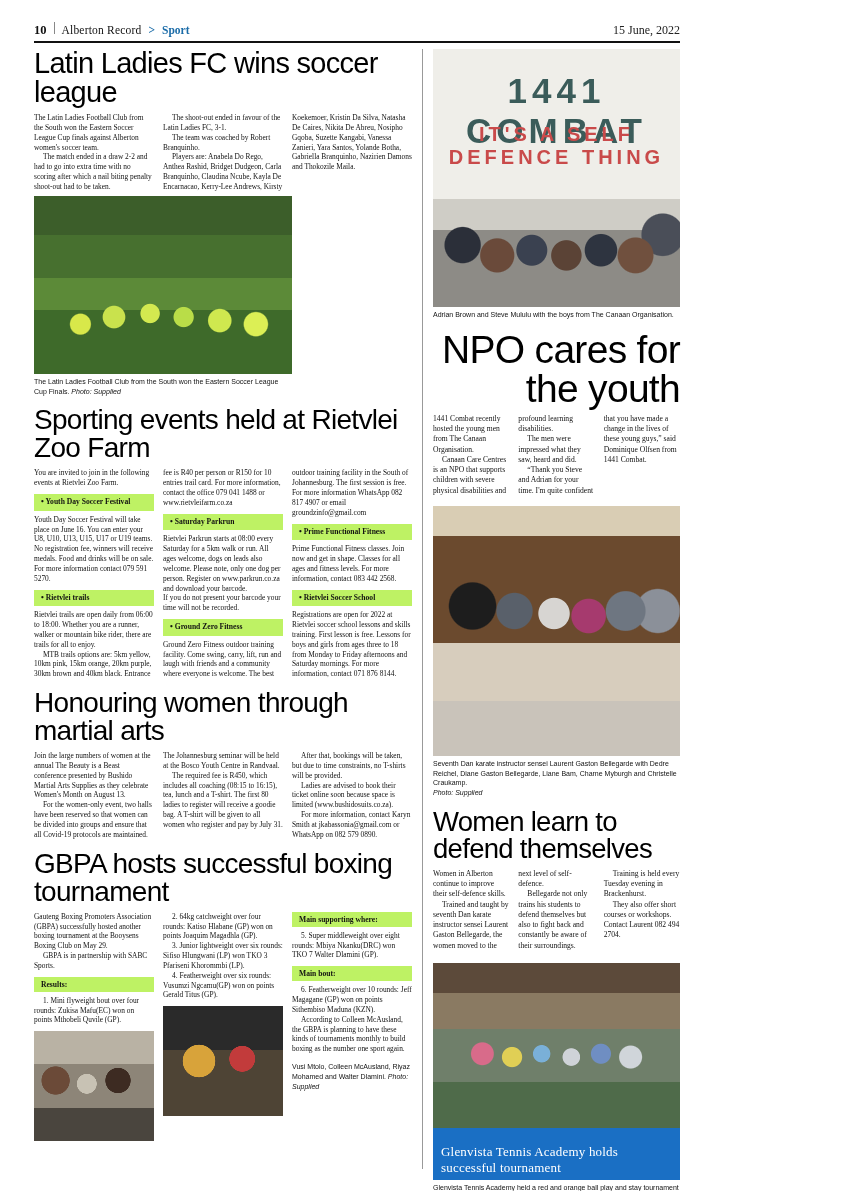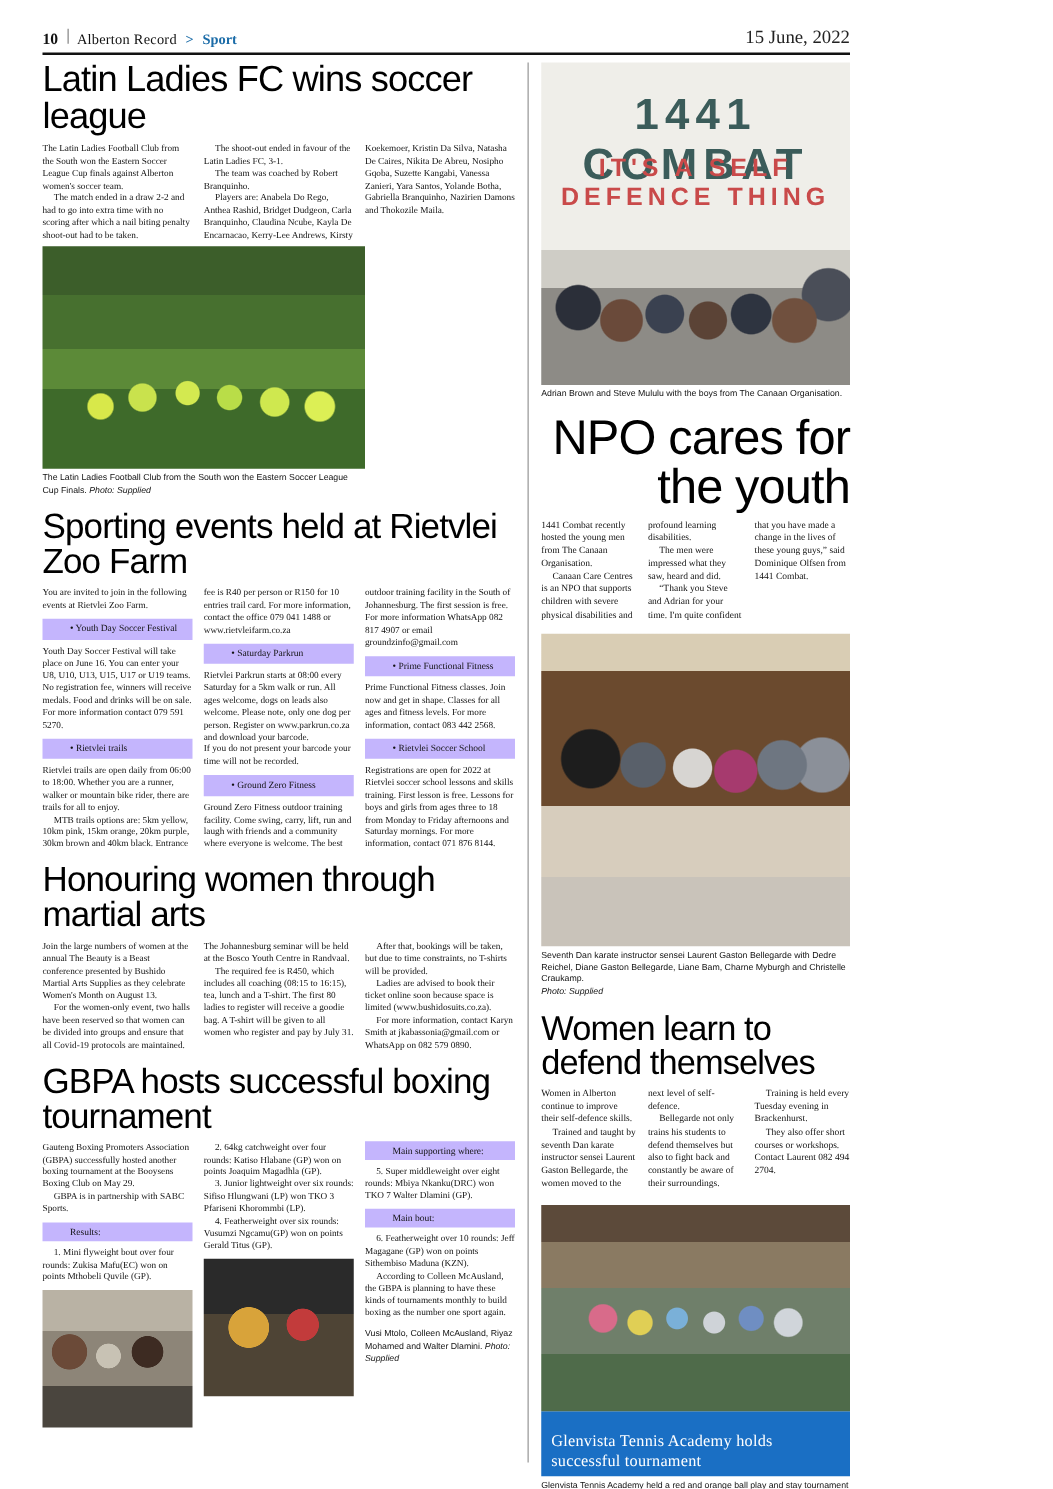--- a/index.html
+++ b/index.html
@@ -15,21 +15,21 @@
 
   
   .masthead { display:flex; align-items:flex-end; justify-content:space-between;
               border-bottom: 2px solid #111; padding-bottom:3px; }
   .mh-left { display:flex; align-items:baseline; gap:7px; font-size:11.5px; }
   .mh-pageno { font-weight:bold; font-size:12.5px; }
   .mh-rule { display:inline-block; width:1px; height:12px; background:#888; }
   .mh-title { letter-spacing:.2px; }
   .mh-sep { color:#1b6ca8; font-weight:bold; }
   .mh-sec { color:#1b6ca8; font-weight:bold; }
-  .mh-date { font-size:15px; color:#222; }
+  .mh-date { font-size:12px; color:#222; }
 
   
   .body-wrap { display:flex; gap:0; margin-top:6px; height: 1120px; }
   .col-left  { width: 388px; padding-right:10px; }
   .col-right { width: 384px; padding-left:10px; border-left:1px solid #999; }
 
   
   h1.hl {
     font-family:"Liberation Sans", sans-serif;
     font-weight:400;
@@ -53,22 +53,22 @@
   .cols3-r p { margin:0; text-indent:9px; }
   .cols3-r p.noind { text-indent:0; }
 
   
   .photo { width:100%; position:relative; overflow:hidden; }
   .cap { font-family:"Liberation Sans", sans-serif; font-size:7px; line-height:1.4;
          margin-top:3px; color:#111; }
   .cap i { font-style:italic; }
 
   
-  .greybar { background:#c4b5fd; padding:3px 5px 3px 22px; margin:6px 0 4px 0;
-             font-weight:normal; font-size:7.6px; font-family:"Liberation Serif", serif;
+  .greybar { background:#bef264; padding:3px 5px 3px 7px; margin:6px 0 4px 0;
+             font-weight:bold; font-size:7.6px; font-family:"Liberation Serif", serif;
              break-inside:avoid; }
   .greybar .dot { font-size:8px; }
 
   
   .bluebar { background:#1a6fc4; color:#fff; font-family:"Liberation Serif", serif;
              font-size:13px; padding:16px 8px 4px; letter-spacing:.2px; }
 
   .sec { margin-top:10px; }
 
   

